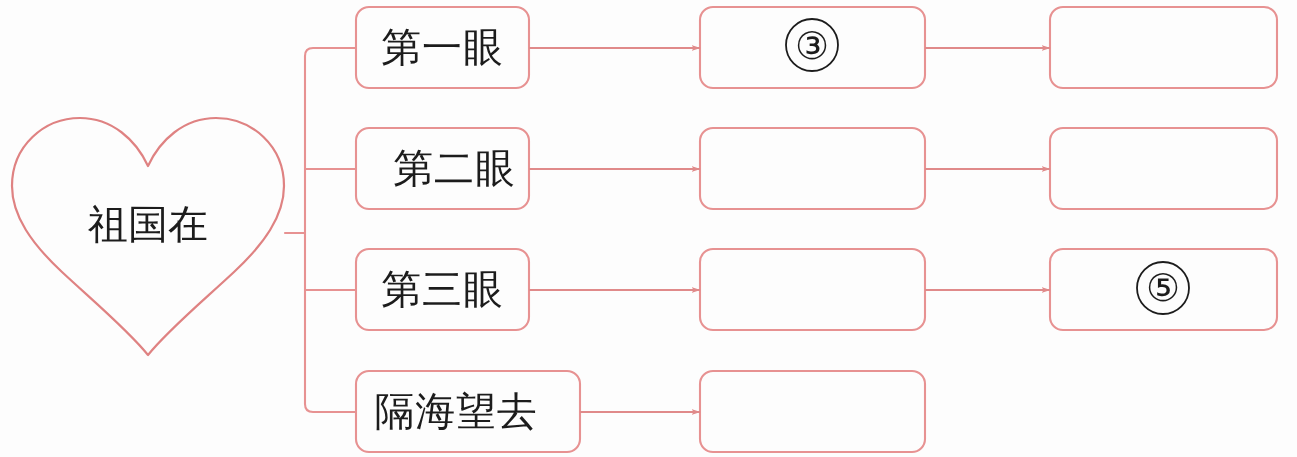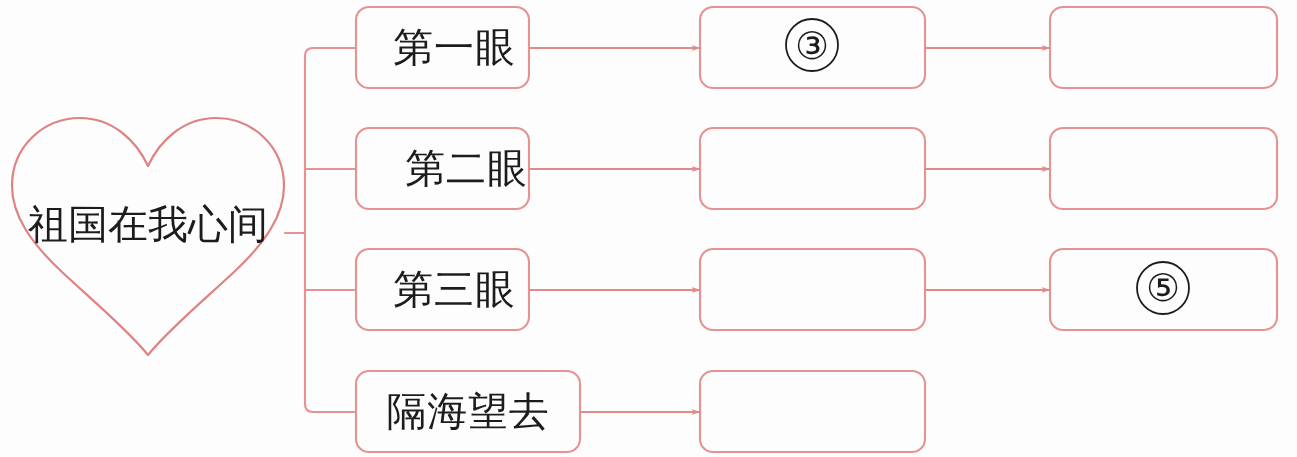--- a/index.html
+++ b/index.html
@@ -46,21 +46,20 @@
     line-height: 1.18;
     font-size: 40px;
     color: #1c1c1c;
   }
   .heart-line {
     display: block;
     white-space: pre;
   }
   .box-text {
     font-size: 40px;
-    padding-left: 12px;
   }
   .circle-num {
     font-size: 38px;
     line-height: 1;
   }
 </style>
 </head>
 <body>
 
 <div id="canvas">
@@ -121,21 +120,20 @@
     </g>
 
     <g stroke="#1c1c1c" fill="none" stroke-width="1.8">
       <circle cx="812" cy="45" r="26"></circle>
       <circle cx="1163" cy="288" r="26"></circle>
     </g>
   </svg>
 
   <div class="heart-label">
     <span class="heart-line">祖国在</span>
-    <span class="heart-line">我心间</span>
   </div>
 
   <div class="node-label box-text" style="left:356px; top:7px; width:173px; height:81px;">第一眼</div>
   <div class="node-label box-text" style="left:356px; top:128px; width:173px; height:81px;margin-left:12px;">第二眼</div>
   <div class="node-label box-text" style="left:356px; top:249px; width:173px; height:81px;">第三眼</div>
   <div class="node-label box-text" style="left:344px; top:371px; width:224px; height:81px;">隔海望去</div>
 
   <div class="node-label circle-num" style="left:700px; top:7px; width:225px; height:78px;">
     <span>③</span>
   </div>

